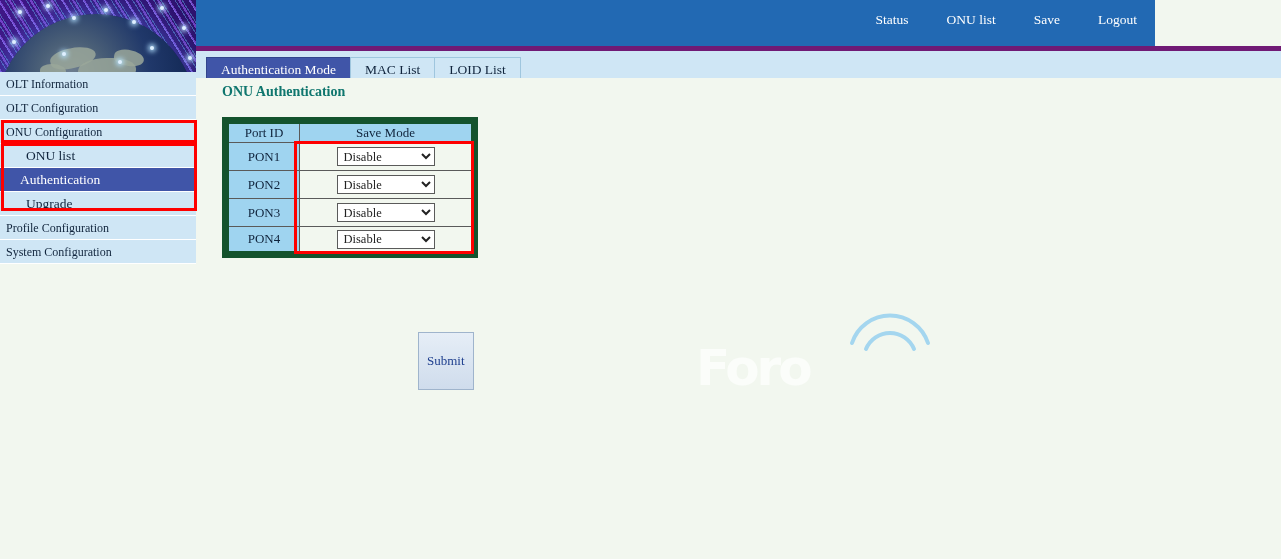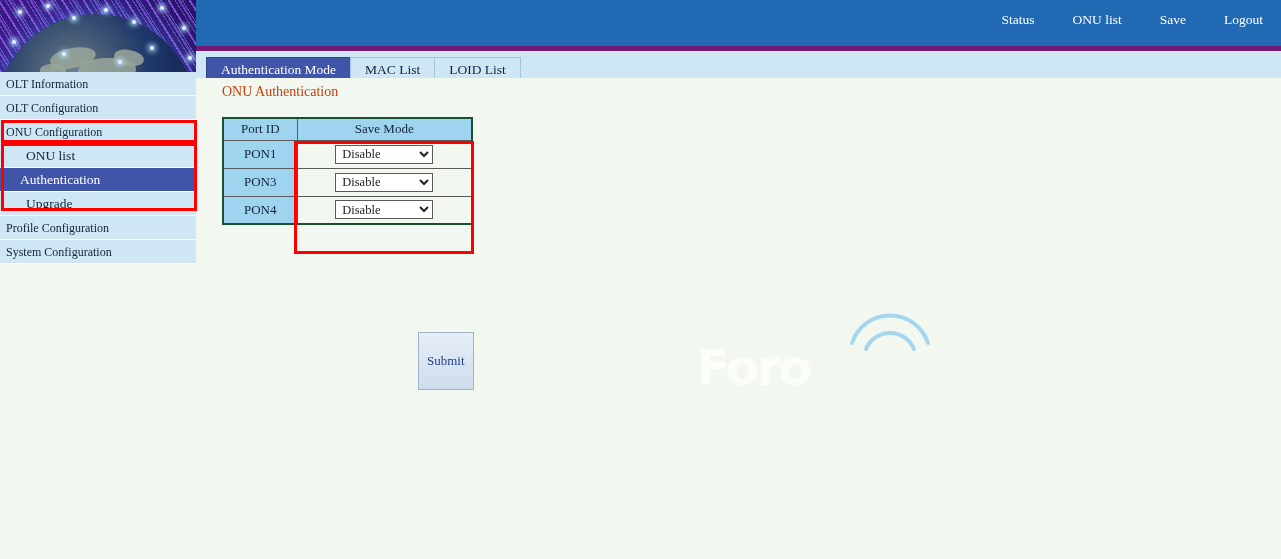--- a/index.html
+++ b/index.html
@@ -99,21 +99,21 @@
     z-index: 40;
   }
   #rb-onu-config { left: 1px;  top: 120px; width: 196px; height: 23px; }
   #rb-onu-subs   { left: 1px;  top: 143px; width: 196px; height: 68px; }
   #rb-authmode   { left: 294px; top: 141px; width: 180px; height: 113px; }
 
   
   .topbar {
     position: absolute;
     left: 196px; top: 0;
-    width: 1085px; height: 46px;
+    width: 959px; height: 46px;
     background: #2269b3;
   }
   .topnav {
     position: absolute;
     right: 18px; top: 12px;
     display: flex;
     align-items: center;
     gap: 38px;
   }
   .topnav a {
@@ -161,29 +161,29 @@
   .content {
     position: absolute;
     left: 196px; top: 78px;
     width: 1085px; height: 481px;
     background: #f2f7ef;
   }
   .page-title {
     position: absolute;
     left: 26px; top: 6px;
     font-size: 14px;
-    font-weight: normal;
-    color: #c2410c;
+    font-weight: bold;
+    color: #0f766e;
   }
 
   table.auth {
     position: absolute;
     left: 26px; top: 39px;
     border-collapse: collapse;
-    border: 2px solid #14532d;
+    border: 7px solid #14532d;
   }
   table.auth th, table.auth td {
     border: 1px solid #5a5a5a;
     font-size: 13px;
     color: #10243c;
     font-weight: normal;
     text-align: center;
   }
   table.auth th {
     background: #9fd4f0;
@@ -322,20 +322,26 @@
         </tr>
       </thead>
       <tbody>
         <tr>
           <td class="port">PON1</td>
           <td class="mode">
             <select class="authsel"><option value="Disable">Disable</option><option value="MAC">MAC</option><option value="LOID">LOID</option><option value="LOID+PASSWORD">LOID+PASSWORD</option><option value="MAC+LOID">MAC+LOID</option></select>
           </td>
         </tr>
         <tr>
+          <td class="port">PON2</td>
+          <td class="mode">
+            <select class="authsel"><option value="Disable">Disable</option><option value="MAC">MAC</option><option value="LOID">LOID</option><option value="LOID+PASSWORD">LOID+PASSWORD</option><option value="MAC+LOID">MAC+LOID</option></select>
+          </td>
+        </tr>
+        <tr>
           <td class="port">PON3</td>
           <td class="mode">
             <select class="authsel"><option value="Disable">Disable</option><option value="MAC">MAC</option><option value="LOID">LOID</option><option value="LOID+PASSWORD">LOID+PASSWORD</option><option value="MAC+LOID">MAC+LOID</option></select>
           </td>
         </tr>
         <tr>
           <td class="port">PON4</td>
           <td class="mode">
             <select class="authsel"><option value="Disable">Disable</option><option value="MAC">MAC</option><option value="LOID">LOID</option><option value="LOID+PASSWORD">LOID+PASSWORD</option><option value="MAC+LOID">MAC+LOID</option></select>
           </td>

